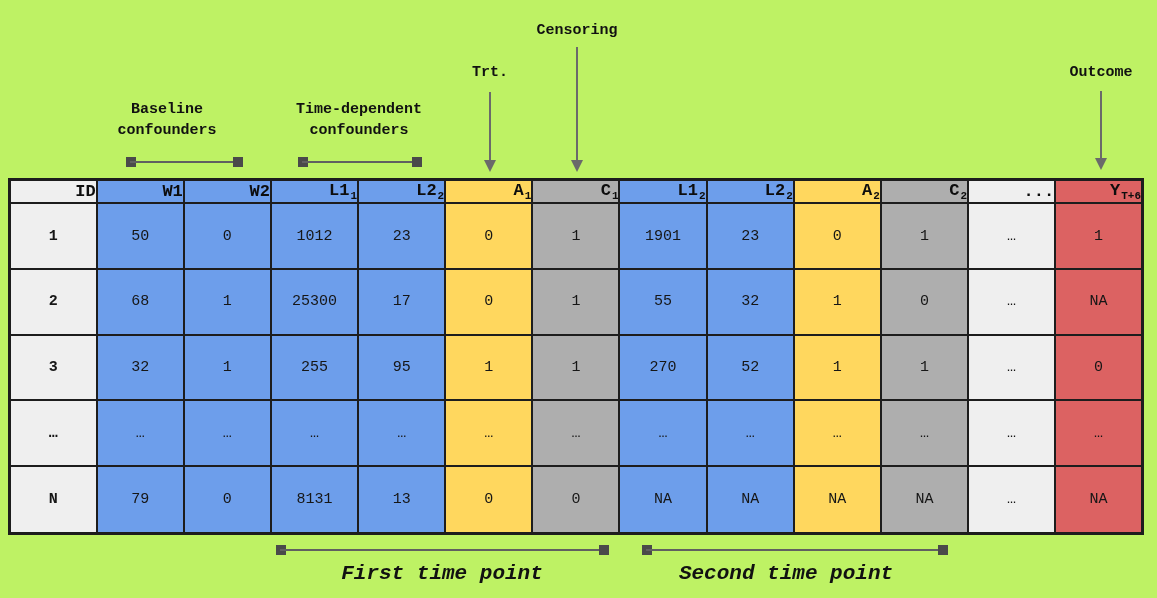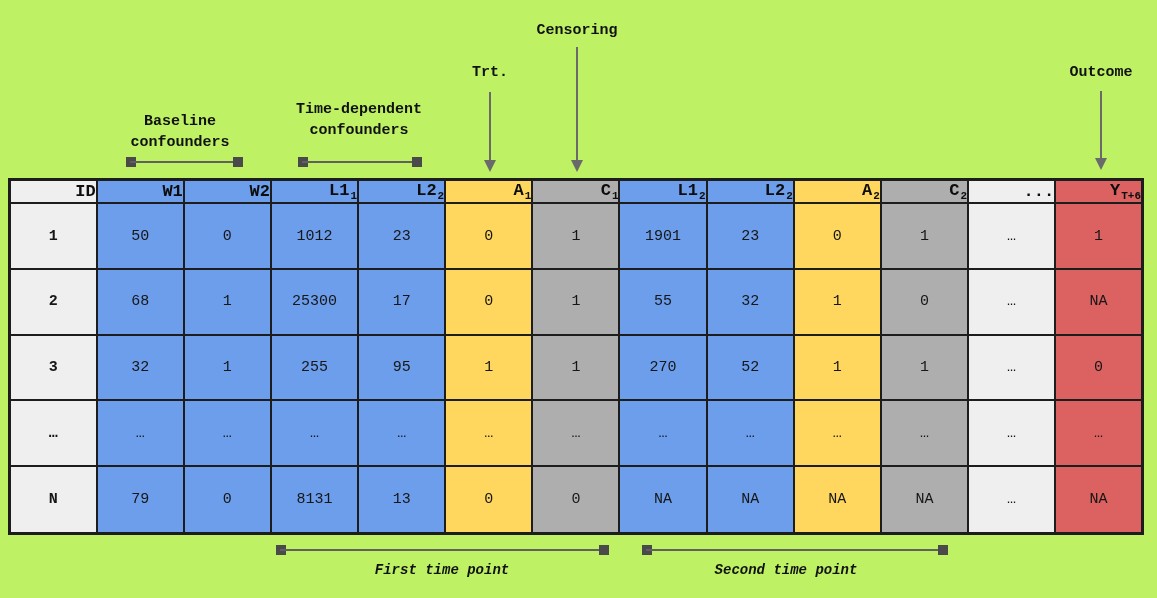--- a/index.html
+++ b/index.html
@@ -8,21 +8,21 @@
     font-family:Liberation Mono, monospace;color:#1a1a1a;
   }
   
   .ann-label{
     position:absolute;transform:translateX(-50%);
     font-weight:bold;font-size:15px;line-height:21px;text-align:center;
     white-space:pre-line;color:#111;
   }
   .tp-label{
     position:absolute;transform:translateX(-50%);
-    font-weight:bold;font-style:italic;font-size:14px;color:#111;white-space:nowrap;
+    font-weight:bold;font-style:italic;font-size:21px;color:#111;white-space:nowrap;
   }
   
   .arrow{position:absolute;width:14px;transform:translateX(-50%);}
   .arrow .stem{position:absolute;left:50%;transform:translateX(-50%);top:0;bottom:11px;width:2px;background:#6a6a6a;}
   .arrow .head{
     position:absolute;bottom:0;left:50%;transform:translateX(-50%);
     width:0;height:0;border-left:6px solid transparent;border-right:6px solid transparent;
     border-top:12px solid #6a6a6a;
   }
   
@@ -61,21 +61,21 @@
     <div class="stem"></div>
       <div class="head"></div>
   </div>
 
   <div class="ann-label" style="left:1101px;top:62px;">Outcome</div>
   <div class="arrow" style="left:1101px;top:91px;height:79px;">
     <div class="stem"></div>
       <div class="head"></div>
   </div>
 
-  <div class="ann-label" style="left:180px;top:99px;margin-top:12px;">Baseline
+  <div class="ann-label" style="left:167px;top:99px;">Baseline
 confounders</div>
   <div class="hbracket" style="left:126px;top:157px;width:117px;">
     <span class="sq l"></span>
       <span class="line"></span>
       <span class="sq r"></span>
   </div>
 
   <div class="ann-label" style="left:359px;top:99px;">Time-dependent
 confounders</div>
   <div class="hbracket" style="left:298px;top:157px;width:124px;">

